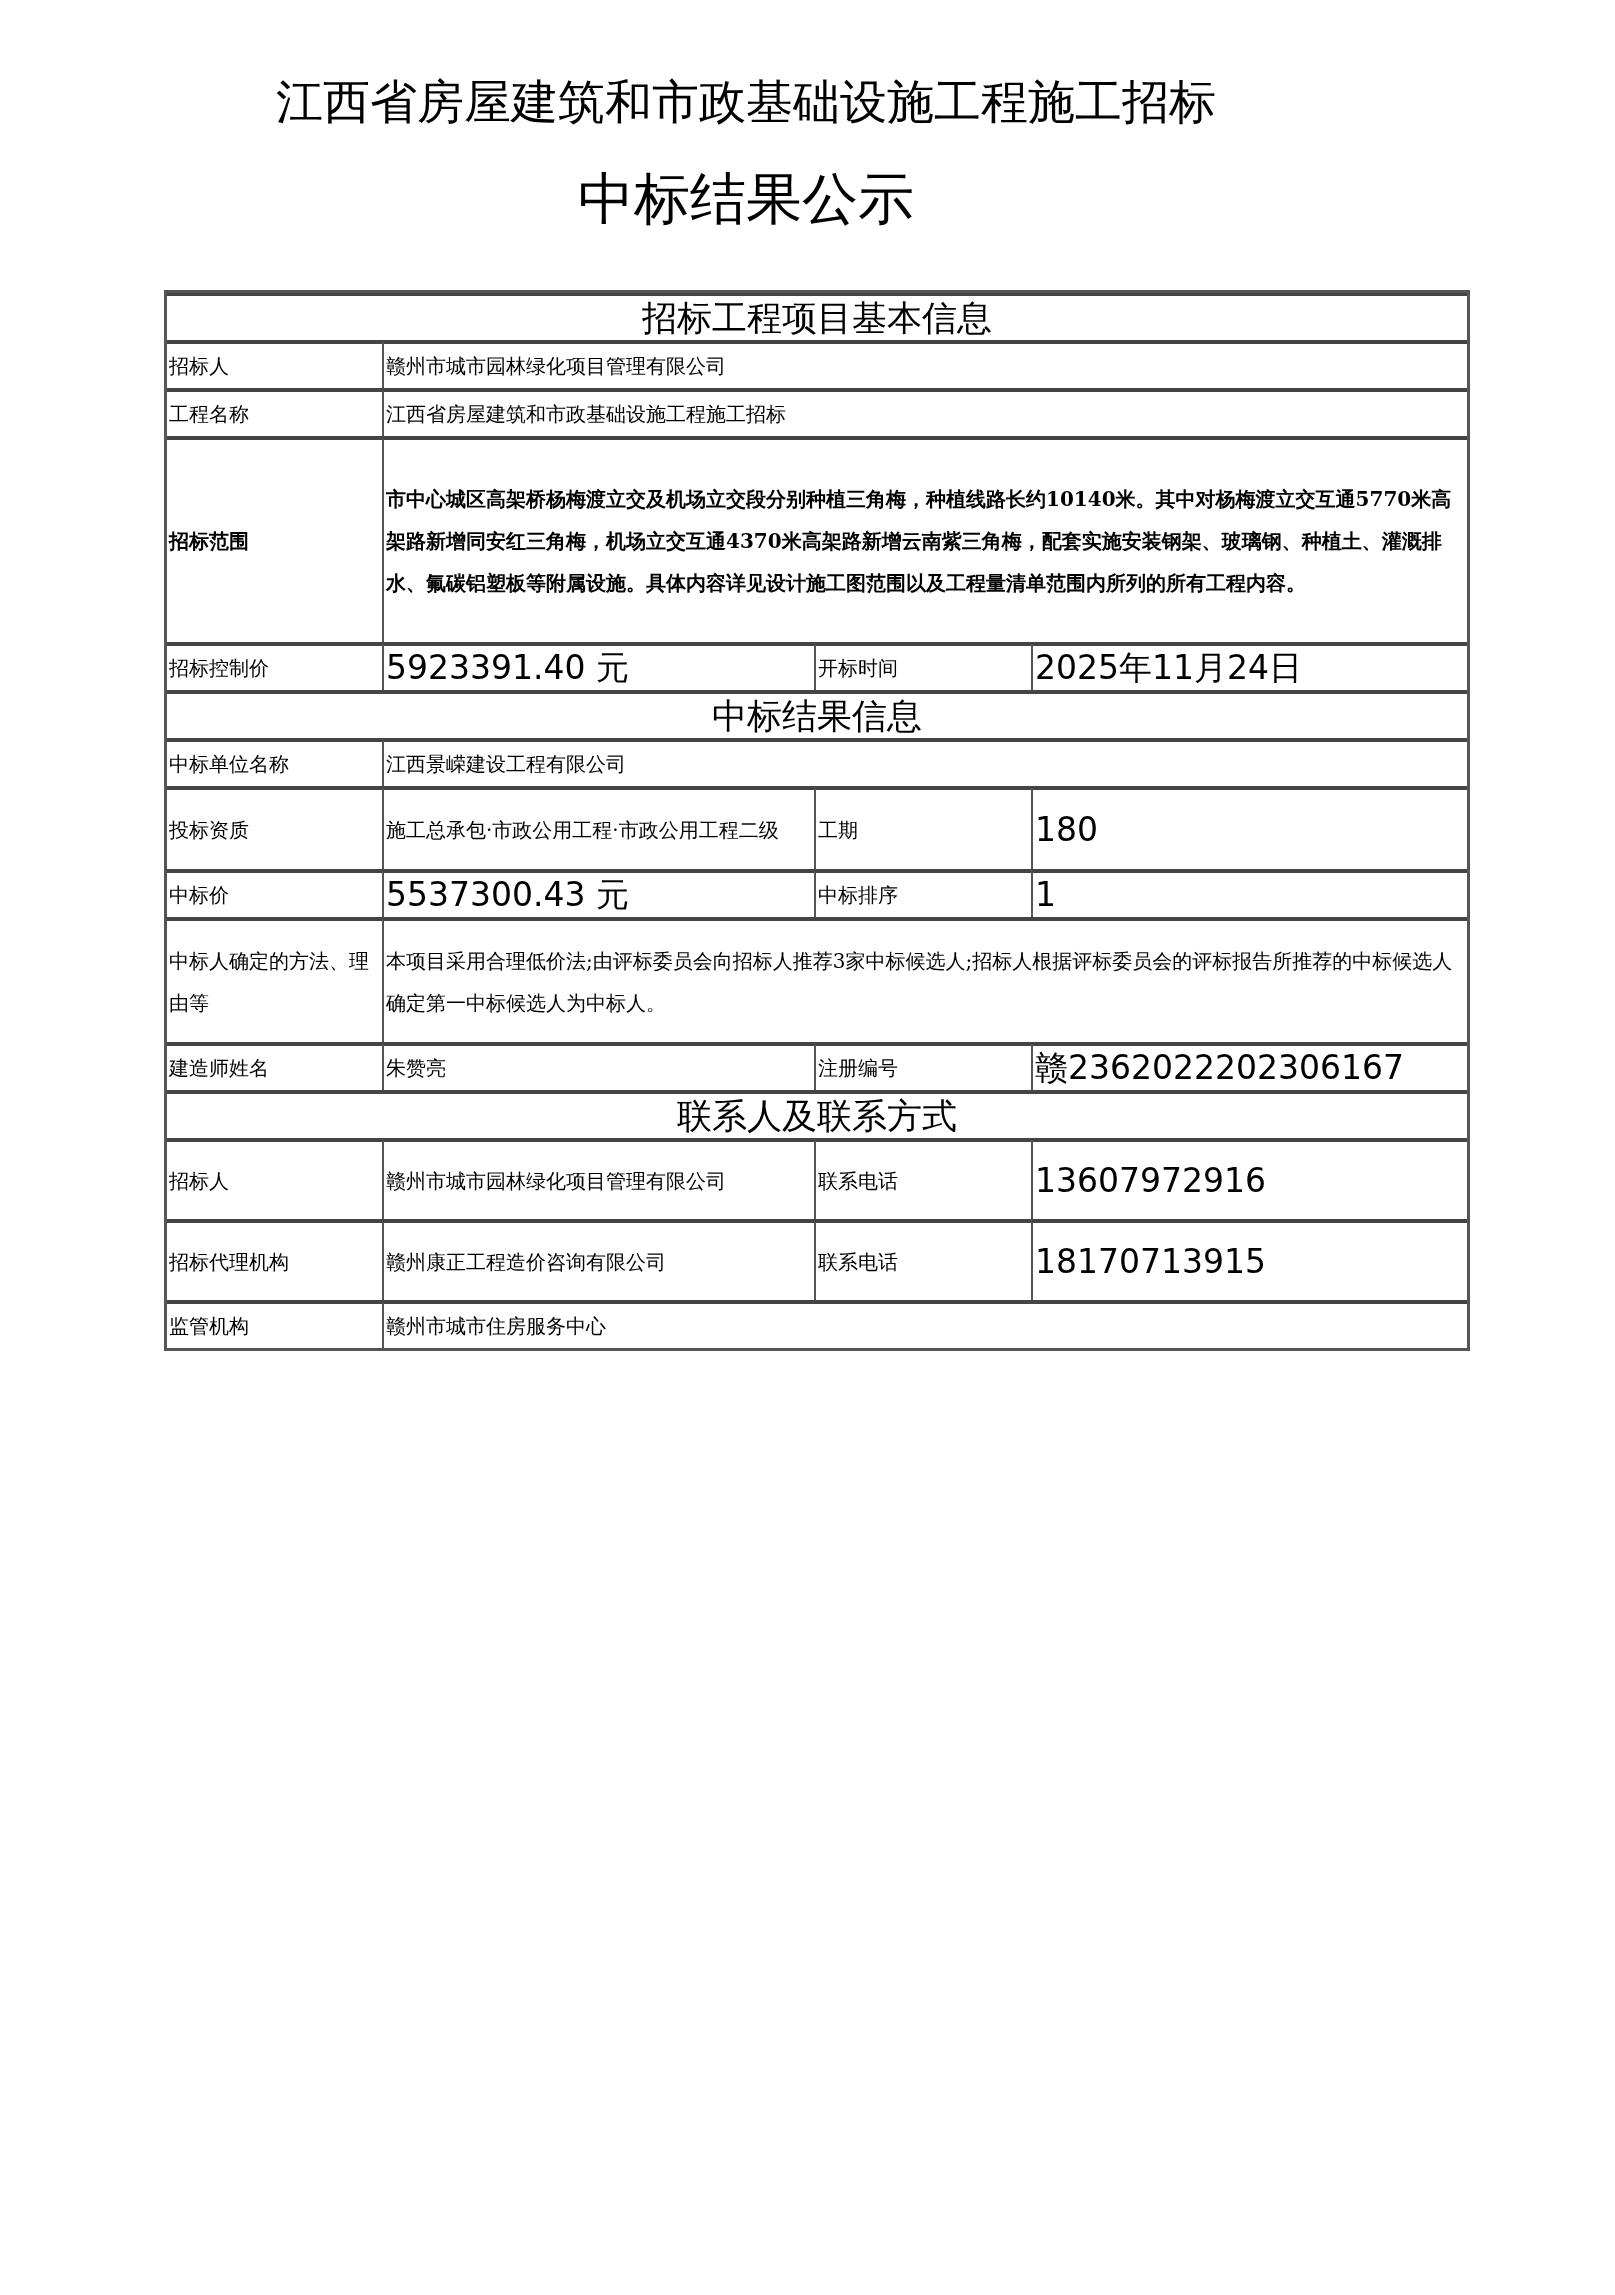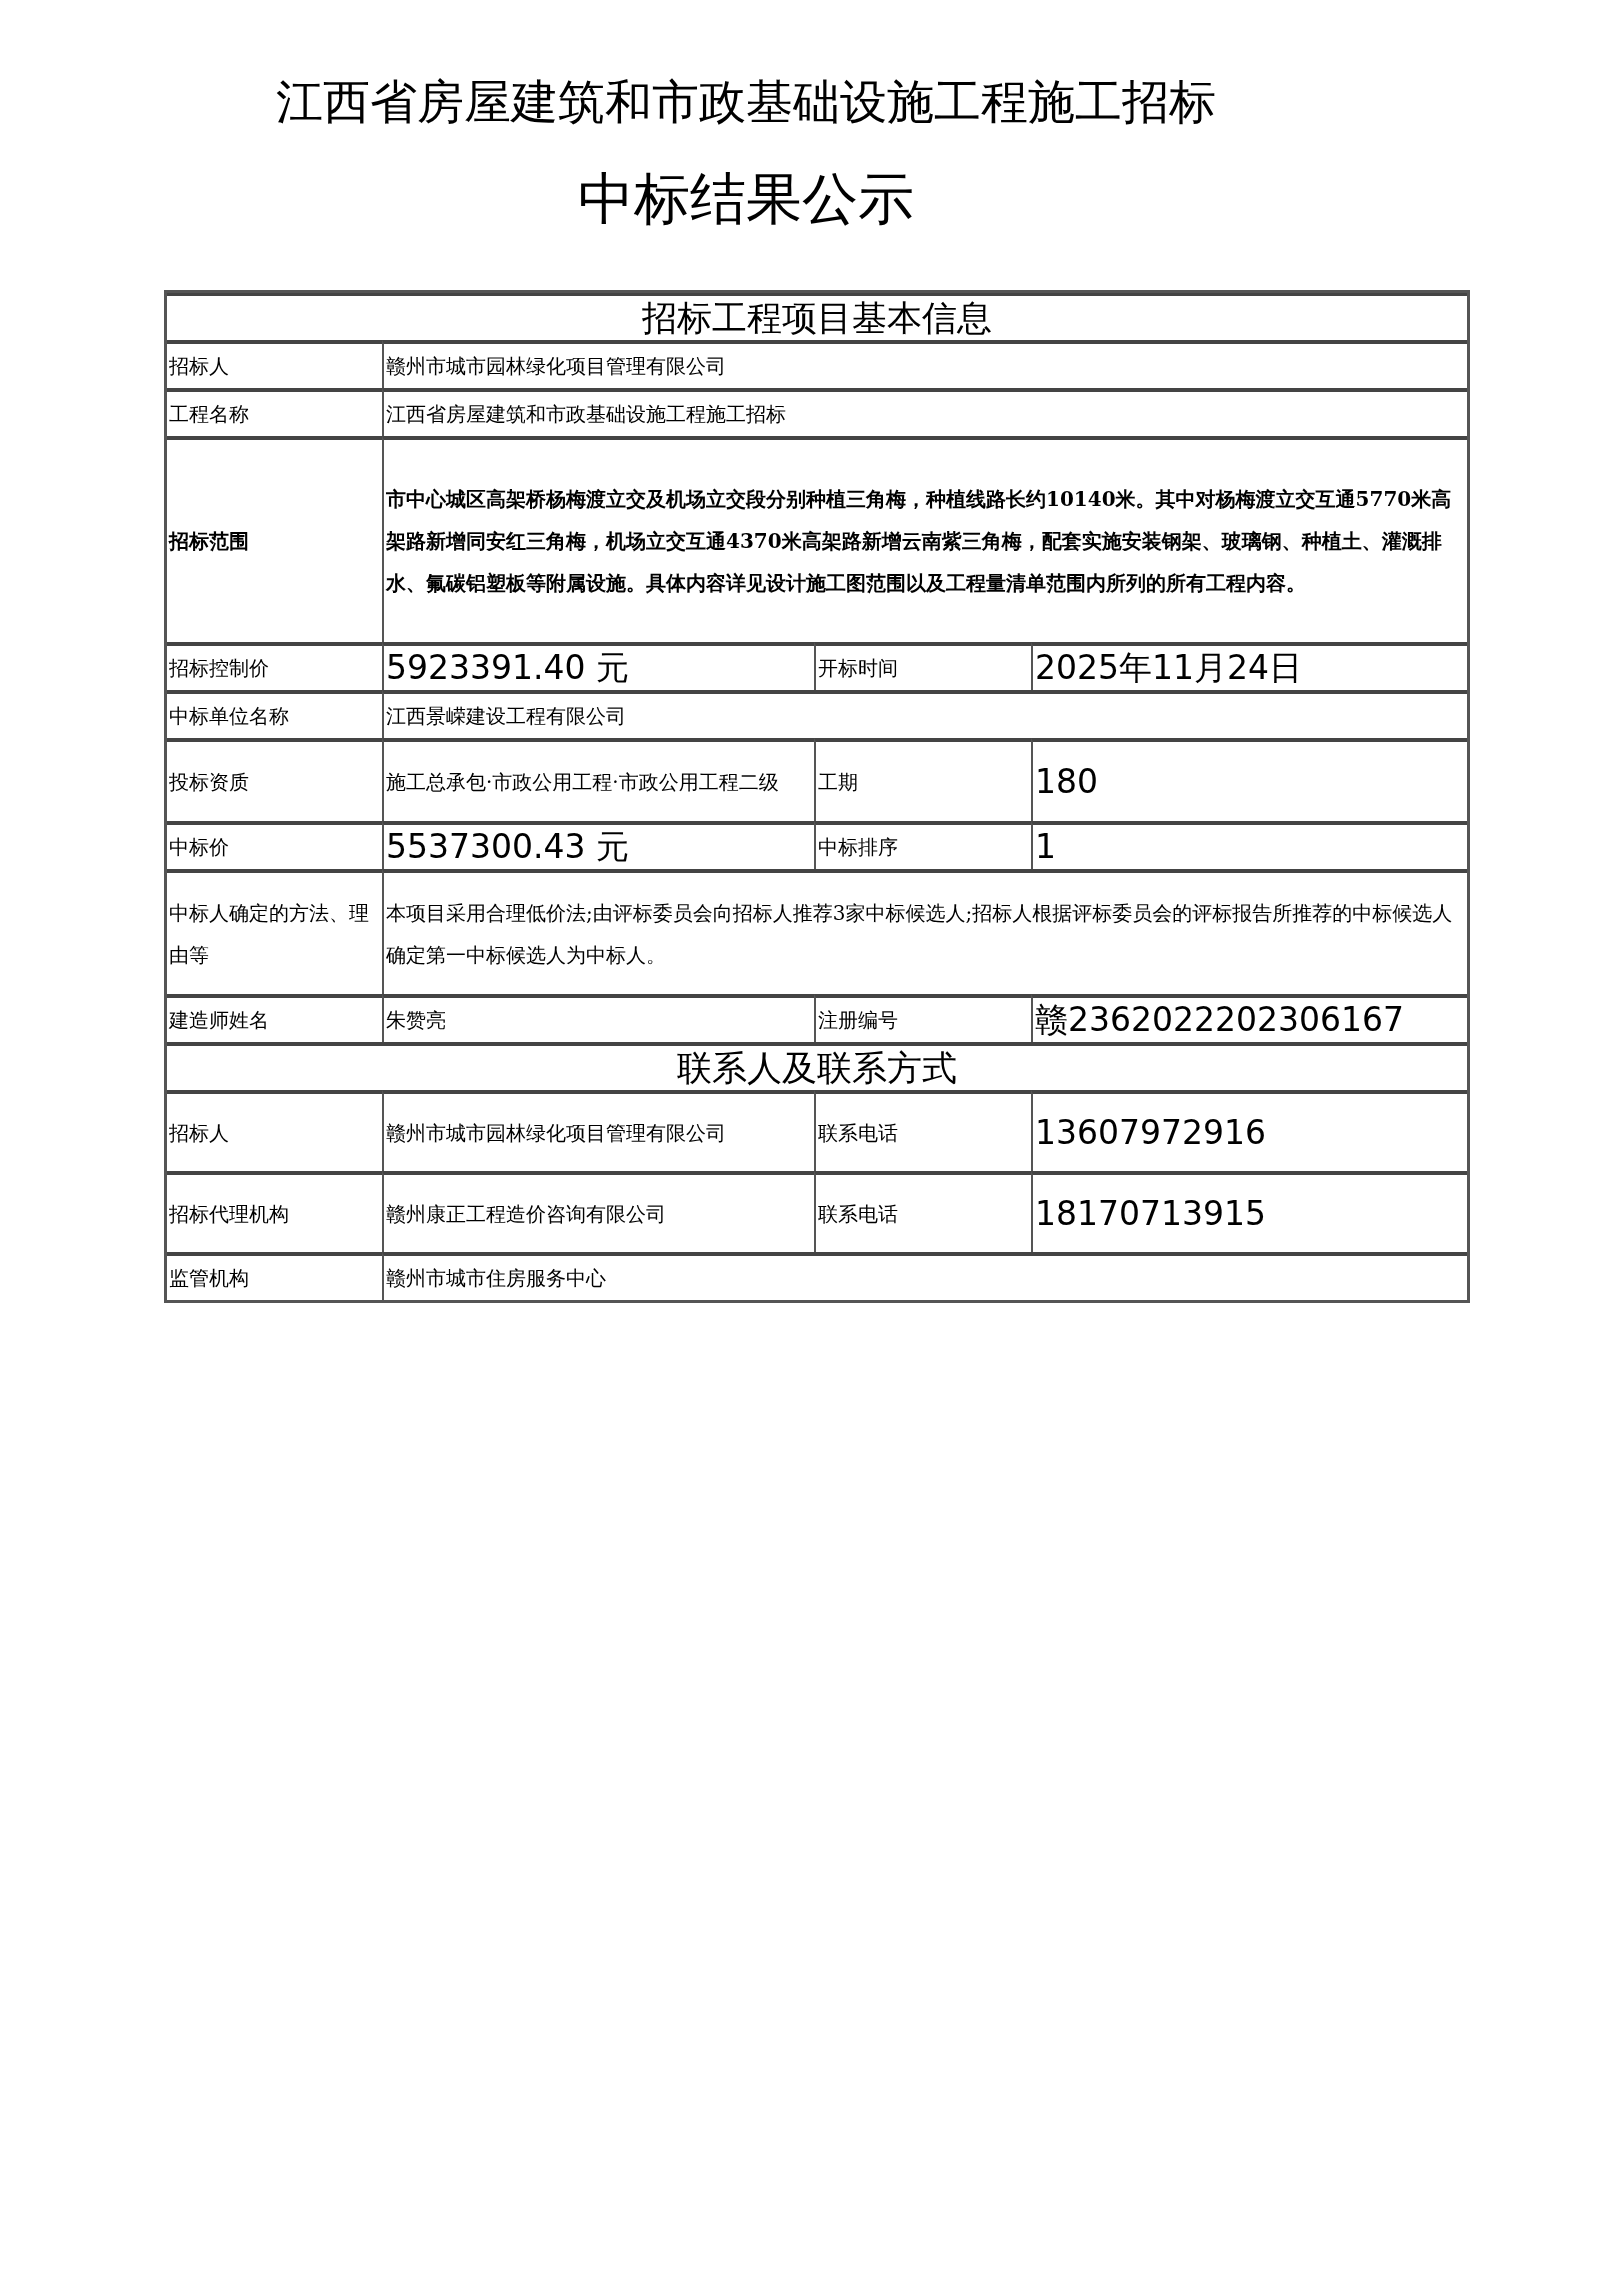--- a/index.html
+++ b/index.html
@@ -110,20 +110,23 @@
       <td colspan="3">市中心城区高架桥杨梅渡立交及机场立交段分别种植三角梅，种植线路长约10140米。其中对杨梅渡立交互通5770米高架路新增同安红三角梅，机场立交互通4370米高架路新增云南紫三角梅，配套实施安装钢架、玻璃钢、种植土、灌溉排水、氟碳铝塑板等附属设施。具体内容详见设计施工图范围以及工程量清单范围内所列的所有工程内容。</td>
     </tr>
     <tr class="r-std">
       <td>招标控制价</td>
       <td class="num">5923391.40 元</td>
       <td>开标时间</td>
       <td class="num">2025年11月24日</td>
     </tr>
 
     <tr class="r-std">
+      <td class="section" colspan="4">中标结果信息</td>
+    </tr>
+    <tr class="r-std">
       <td>中标单位名称</td>
       <td colspan="3">江西景嵘建设工程有限公司</td>
     </tr>
     <tr class="r-qual">
       <td>投标资质</td>
       <td>施工总承包·市政公用工程·市政公用工程二级</td>
       <td>工期</td>
       <td class="num">180</td>
     </tr>
     <tr class="r-std">

